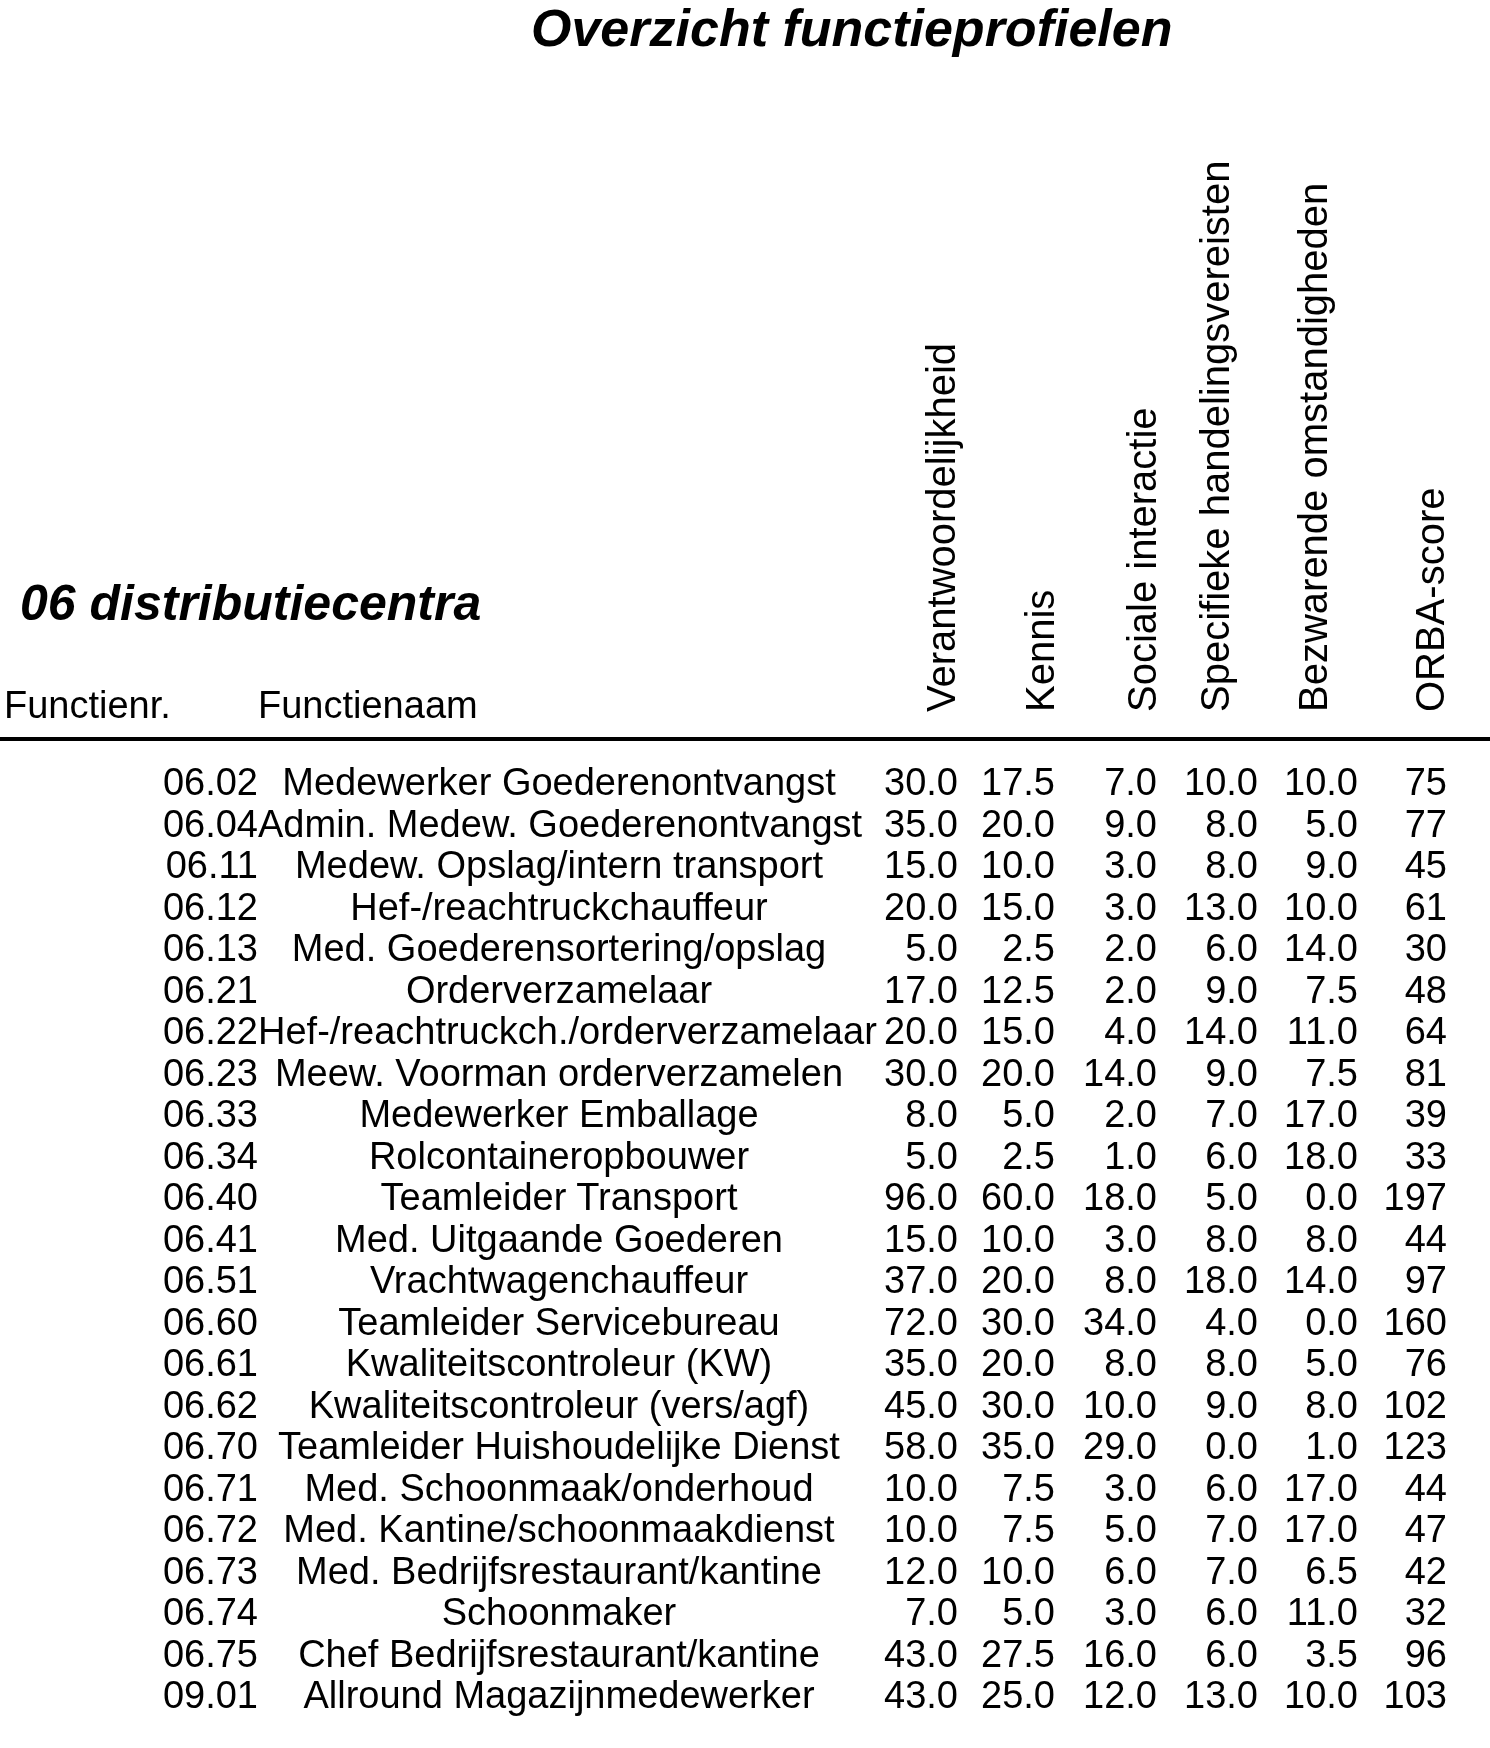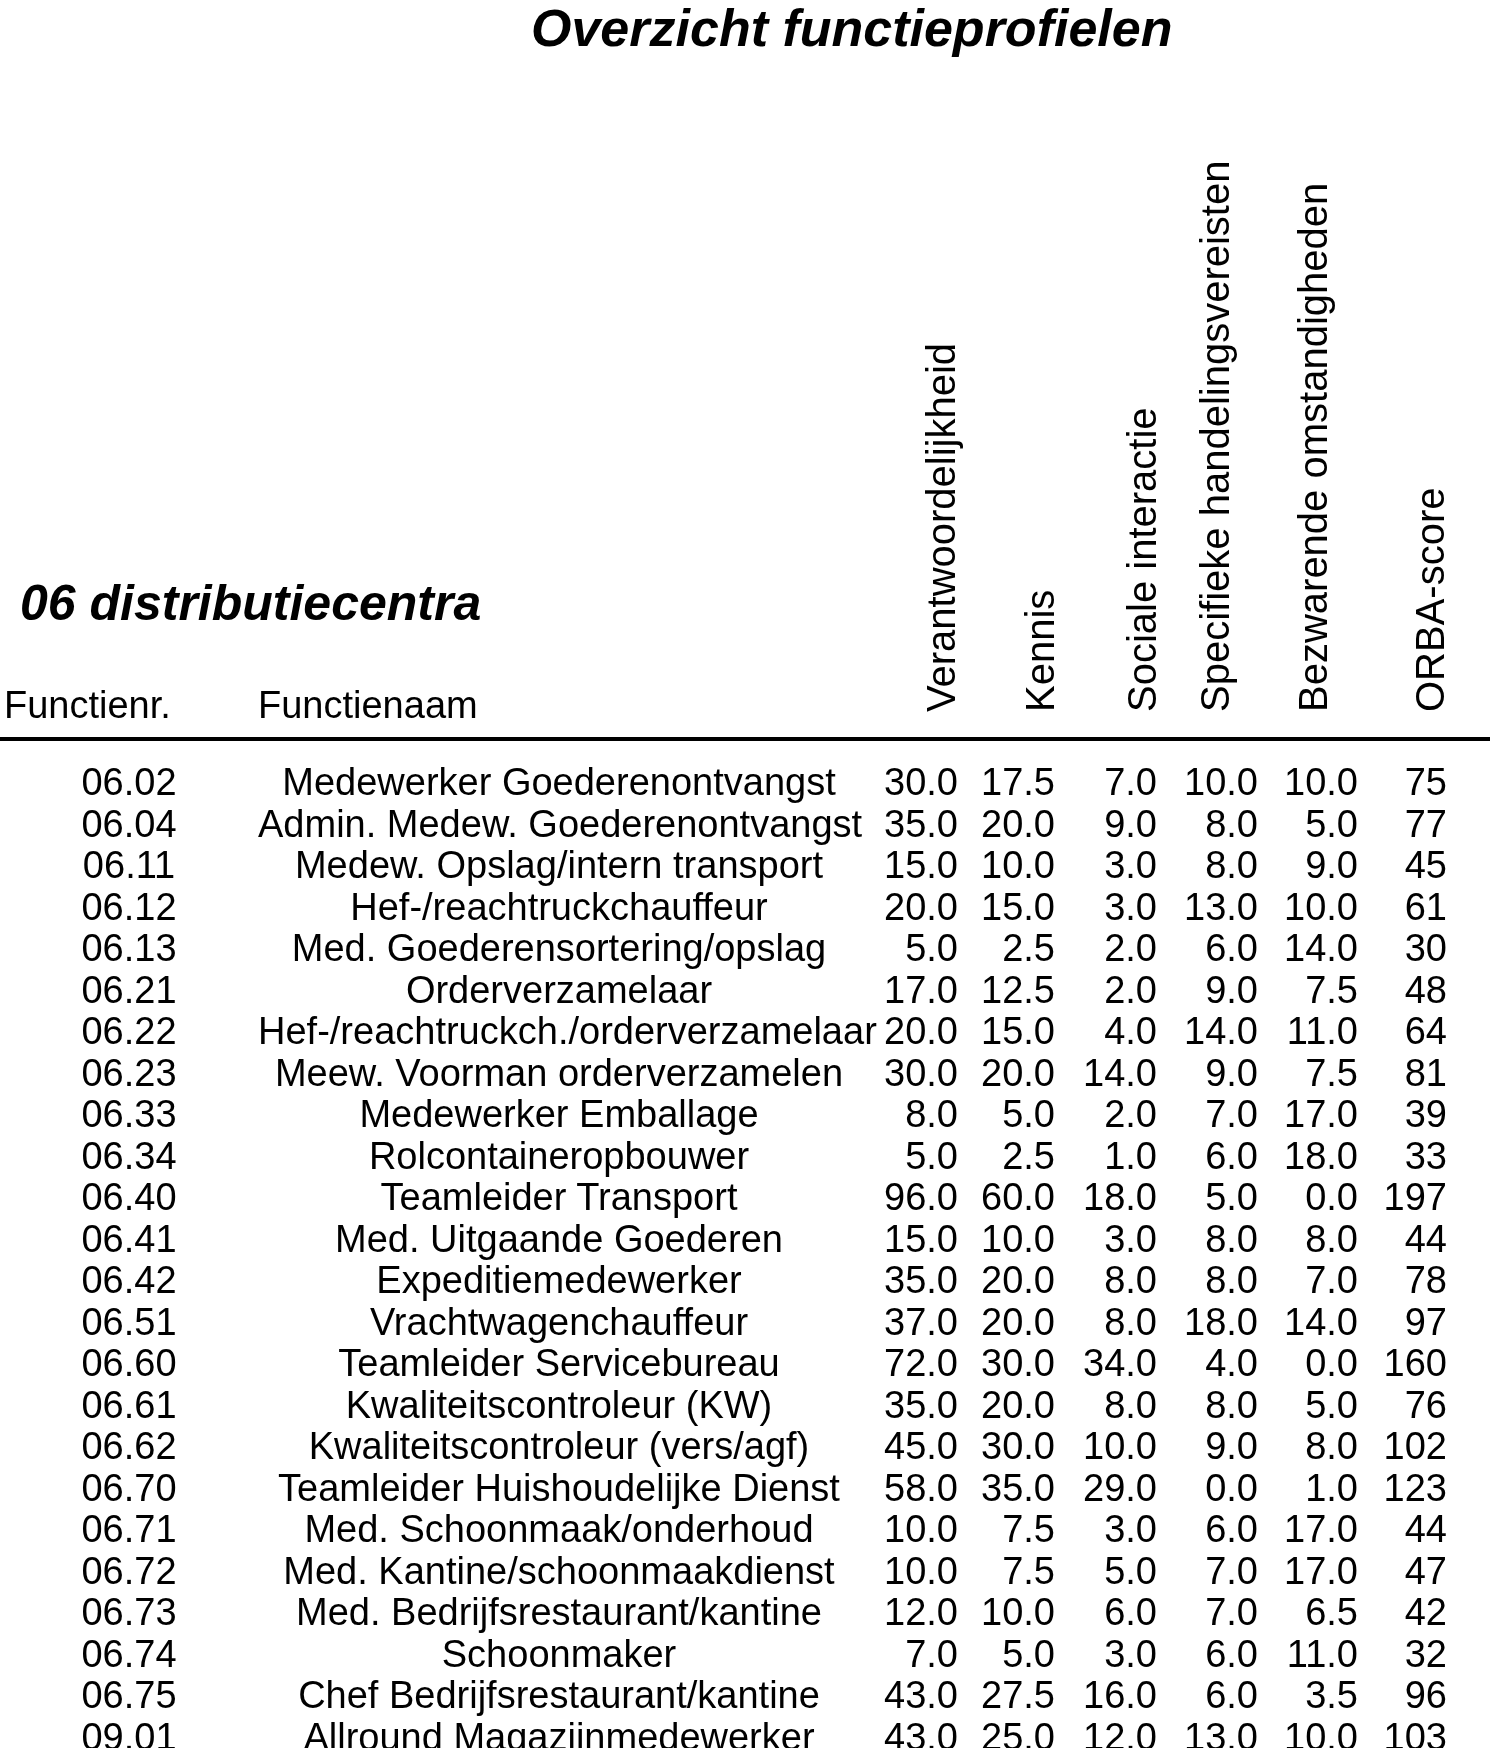--- a/index.html
+++ b/index.html
@@ -76,21 +76,21 @@
     table-layout: fixed;
   }
   table.profiles td {
     padding: 0;
     font-size: 38px;
     line-height: 41.5px;
     height: 41.5px;
     white-space: nowrap;
     overflow: visible;
   }
-  td.c-nr   { text-align: center; padding-left: 4px; }
+  td.c-nr   { text-align: right; padding-left: 4px; }
   td.c-naam { text-align: center; }
   td.c-num  { text-align: right; }
 </style>
 </head>
 <body>
 
 <div class="title">Overzicht functieprofielen</div>
 
 <div class="section-heading">06 distributiecentra</div>
 
@@ -232,30 +232,20 @@
         <td class="c-nr">06.41</td>
         <td class="c-naam">Med. Uitgaande Goederen</td>
         <td class="c-num">15.0</td>
         <td class="c-num">10.0</td>
         <td class="c-num">3.0</td>
         <td class="c-num">8.0</td>
         <td class="c-num">8.0</td>
         <td class="c-num">44</td>
       </tr>
       <tr>
-        <td class="c-nr">06.42</td>
-        <td class="c-naam">Expeditiemedewerker</td>
-        <td class="c-num">35.0</td>
-        <td class="c-num">20.0</td>
-        <td class="c-num">8.0</td>
-        <td class="c-num">8.0</td>
-        <td class="c-num">7.0</td>
-        <td class="c-num">78</td>
-      </tr>
-      <tr>
         <td class="c-nr">06.51</td>
         <td class="c-naam">Vrachtwagenchauffeur</td>
         <td class="c-num">37.0</td>
         <td class="c-num">20.0</td>
         <td class="c-num">8.0</td>
         <td class="c-num">18.0</td>
         <td class="c-num">14.0</td>
         <td class="c-num">97</td>
       </tr>
       <tr>

